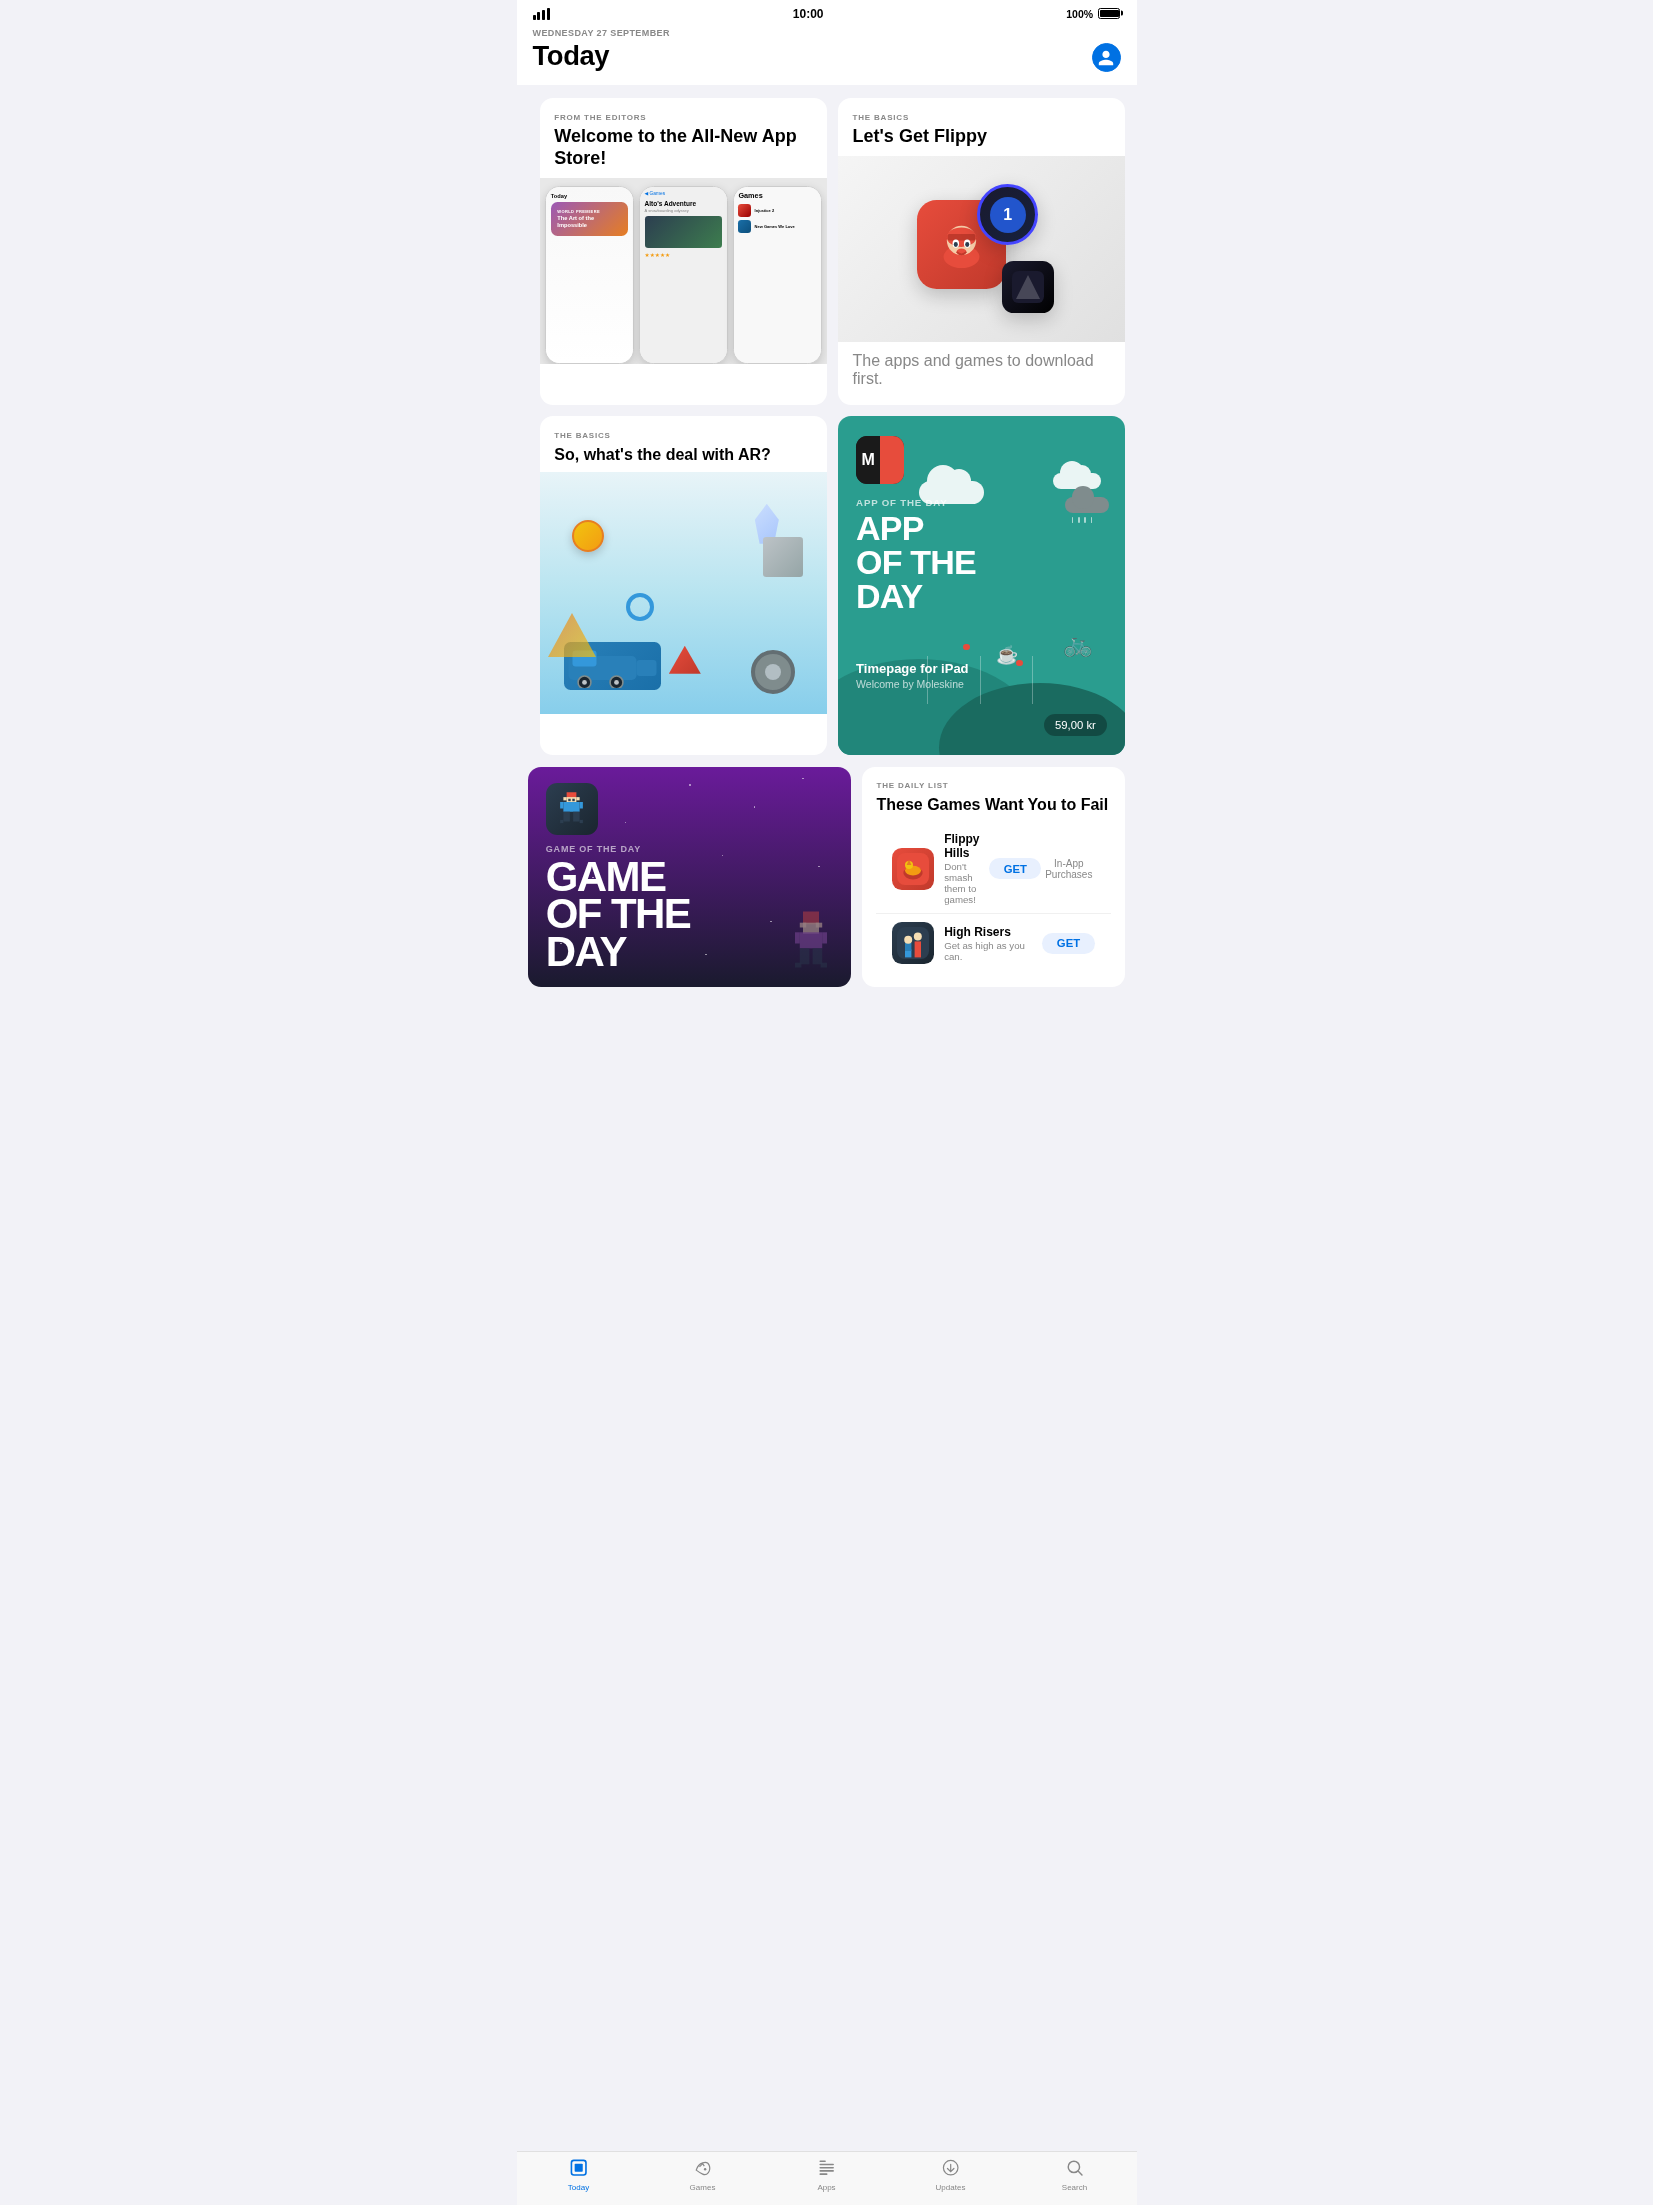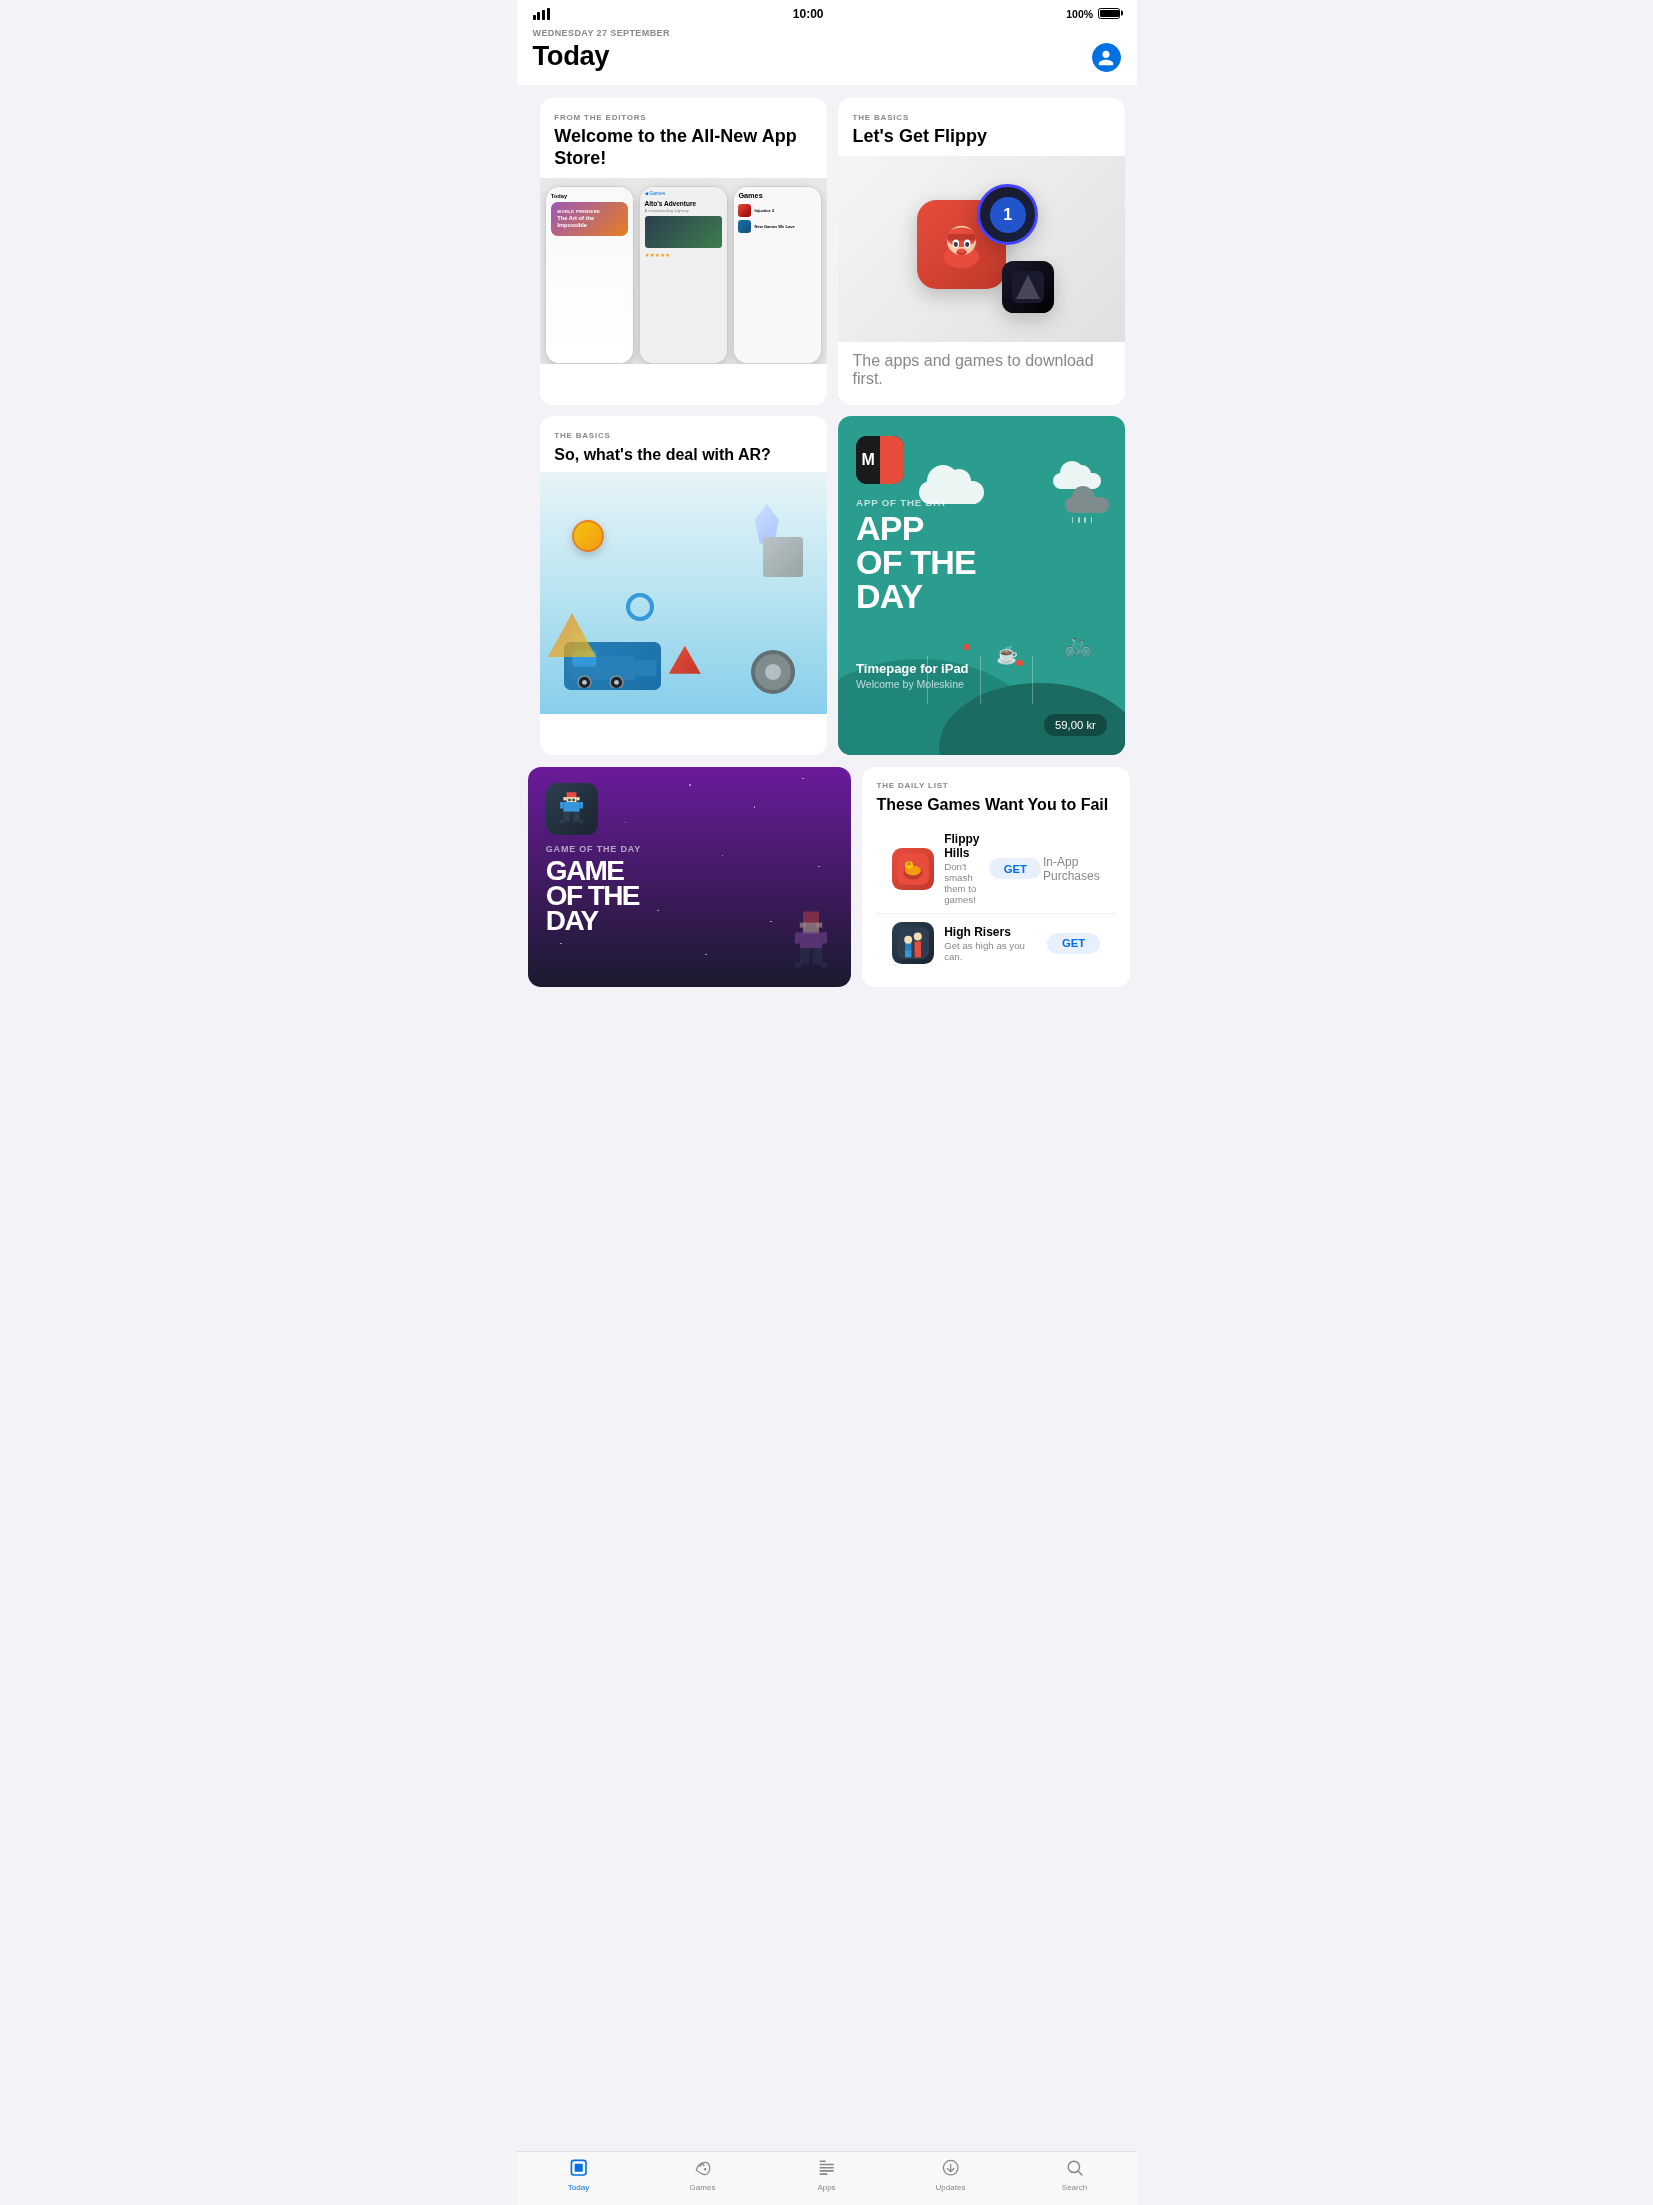--- a/index.html
+++ b/index.html
@@ -535,21 +535,21 @@
     }
     .gotd-title-label {
       font-size: 9px;
       font-weight: 700;
       color: rgba(255,255,255,0.6);
       letter-spacing: 0.8px;
       text-transform: uppercase;
       margin-bottom: 3.2px;
     }
     .gotd-main-title {
-      font-size: 28px;
+      font-size: 42px;
       font-weight: 900;
       color: white;
       line-height: 0.9;
       text-transform: uppercase;
       letter-spacing: -1.6px;
     }
     .gotd-stars {
       position: absolute;
       top: 0; left: 0; right: 0; bottom: 0;
       overflow: hidden;
@@ -618,23 +618,23 @@
       background: #e8f0fe;
       color: #0071e3;
       border: none;
       padding: 4.8px 14.5px;
       border-radius: 16px;
       font-size: 11.3px;
       font-weight: 700;
       cursor: pointer;
     }
     .in-app-label {
-      font-size: 12px;
+      font-size: 10px;
       color: #888;
-      text-align: left;
+      text-align: center;
     }
 
     
     .tab-bar {
       position: fixed;
       bottom: 0; left: 50%; transform: translateX(-50%);
       width: 100%;
       max-width: 620px;
       background: rgba(248,248,248,0.95);
       backdrop-filter: blur(8px);

